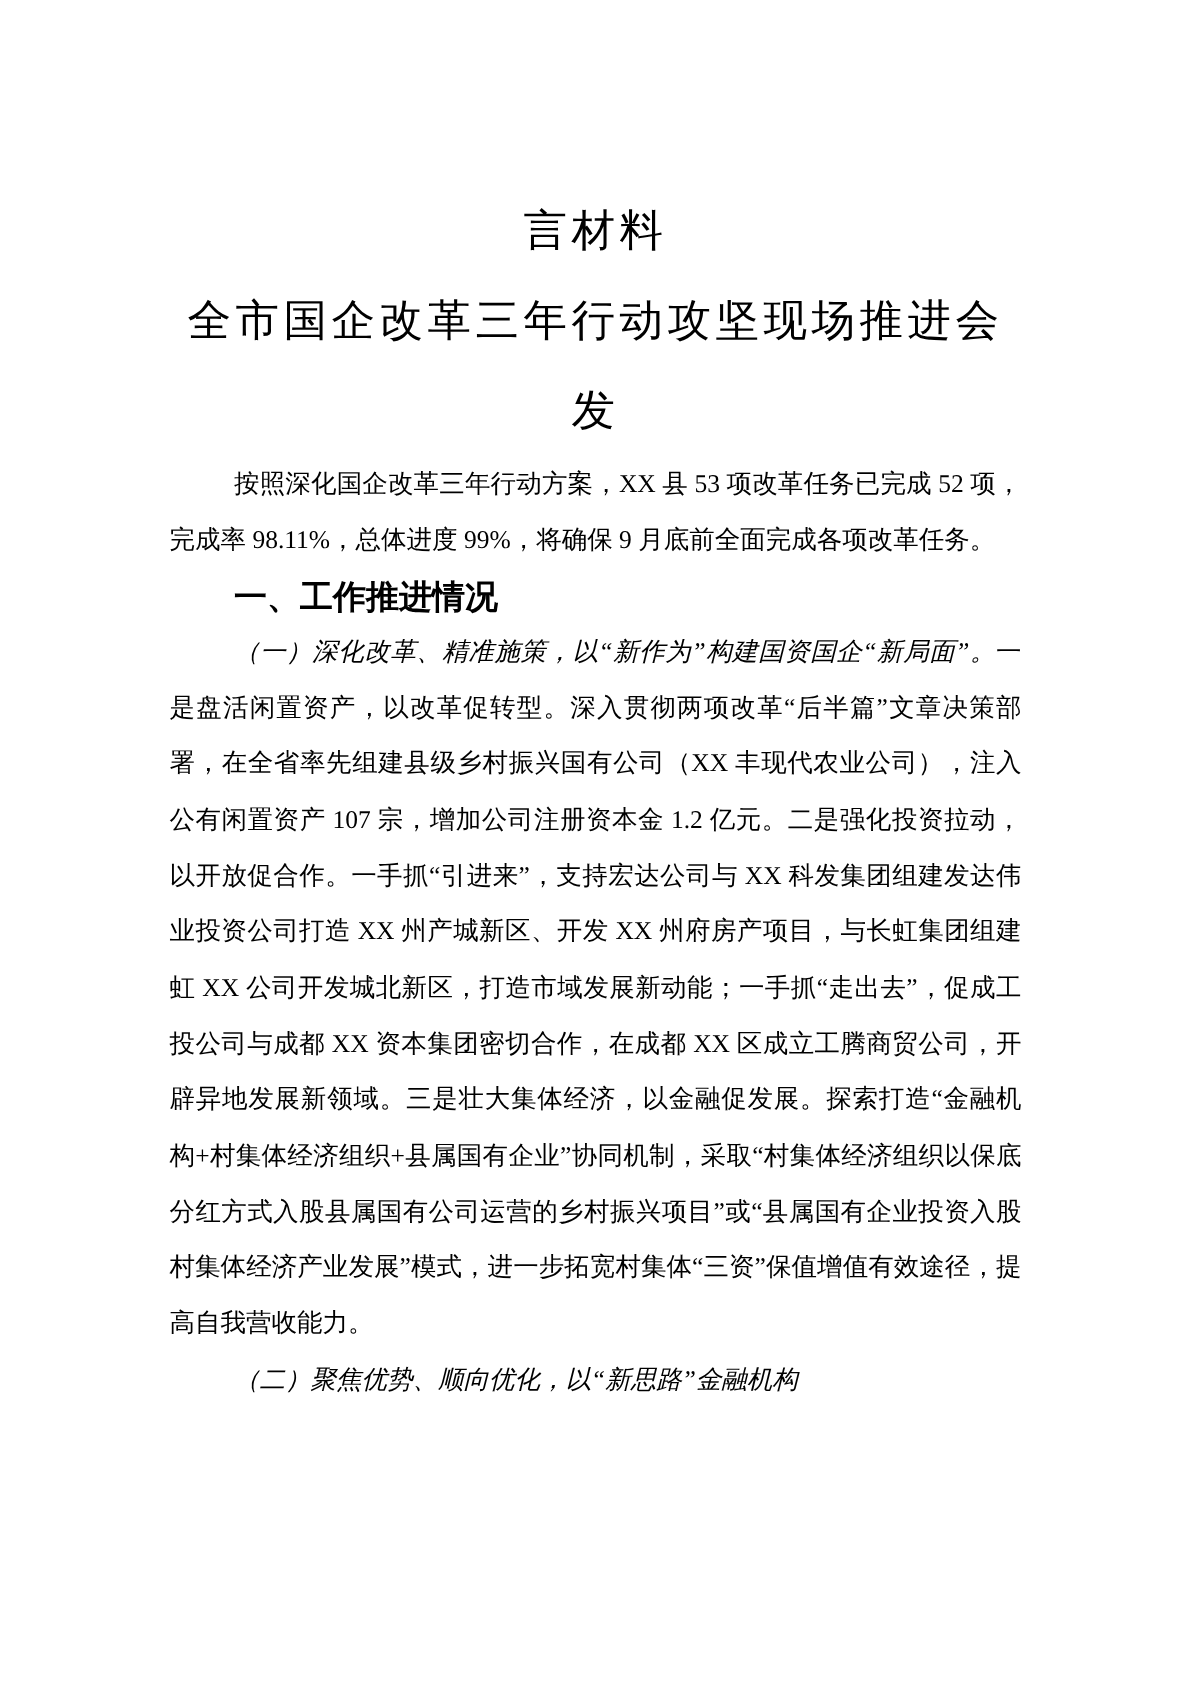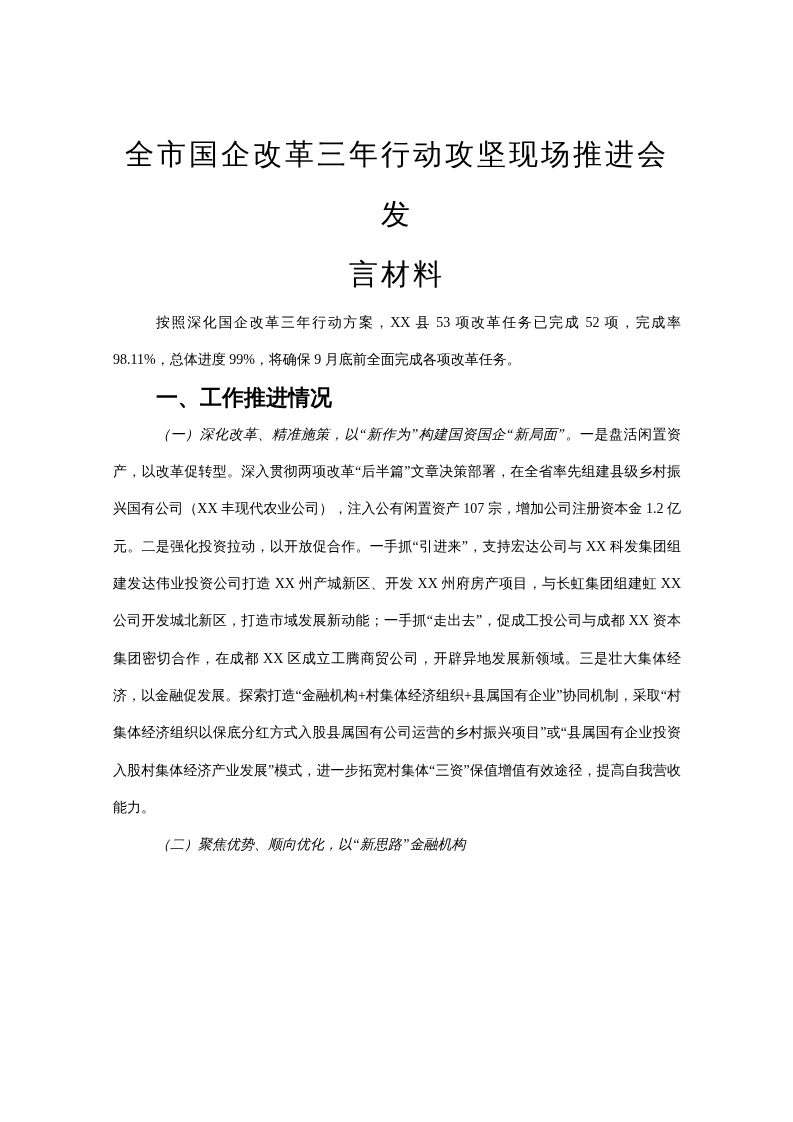--- a/index.html
+++ b/index.html
@@ -33,21 +33,21 @@
   .heading {
     font-family: Liberation Sans, sans-serif;
     font-size: 22px;
     font-weight: 700;
     line-height: 37.3px;
     text-indent: 43px;
     margin: 0;
   }
   .para {
     font-family: "Liberation Serif", "DejaVu Serif", serif;
-    font-size: 14px;
+    font-size: 17px;
     line-height: 37.3px;
     text-align: justify;
     text-indent: 43px;
     margin: 0;
     word-break: normal;
   }
   .run-normal {
     font-weight: 400;
     font-style: normal;
   }
@@ -59,22 +59,22 @@
     font-weight: 400;
     font-style: italic; 
     font-family: Liberation Serif, serif;
   }
 </style>
 </head>
 <body>
 
 <div class="page">
   <div class="doc-title">
+    <div>言材料</div>
     <div>全市国企改革三年行动攻坚现场推进会发</div>
-    <div>言材料</div>
   </div>
   <div class="doc-body" id="doc-body">
       <p class="para"><span class="run-normal">按照深化国企改革三年行动方案，XX 县 53 项改革任务已完成 52 项，完成率 98.11%，总体进度 99%，将确保 9 月底前全面完成各项改革任务。</span></p>
       <div class="heading">一、工作推进情况</div>
       <p class="para"><span class="run-kaiti">（一）深化改革、精准施策，以“新作为”构建国资国企“新局面”。</span><span class="run-bold">一是盘活闲置资产，以改革促转型。</span><span class="run-normal">深入贯彻两项改革“后半篇”文章决策部署，在全省率先组建县级乡村振兴国有公司（XX 丰现代农业公司），注入公有闲置资产 107 宗，增加公司注册资本金 1.2 亿元。</span><span class="run-bold">二是强化投资拉动，以开放促合作。</span><span class="run-normal">一手抓“引进来”，支持宏达公司与 XX 科发集团组建发达伟业投资公司打造 XX 州产城新区、开发 XX 州府房产项目，与长虹集团组建虹 XX 公司开发城北新区，打造市域发展新动能；一手抓“走出去”，促成工投公司与成都 XX 资本集团密切合作，在成都 XX 区成立工腾商贸公司，开辟异地发展新领域。</span><span class="run-bold">三是壮大集体经济，以金融促发展。</span><span class="run-normal">探索打造“金融机构+村集体经济组织+县属国有企业”协同机制，采取“村集体经济组织以保底分红方式入股县属国有公司运营的乡村振兴项目”或“县属国有企业投资入股村集体经济产业发展”模式，进一步拓宽村集体“三资”保值增值有效途径，提高自我营收能力。</span></p>
       <p class="para"><span class="run-kaiti">（二）聚焦优势、顺向优化，以“新思路”金融机构</span></p>
     </div>
 </div>
 
 </body></html>

